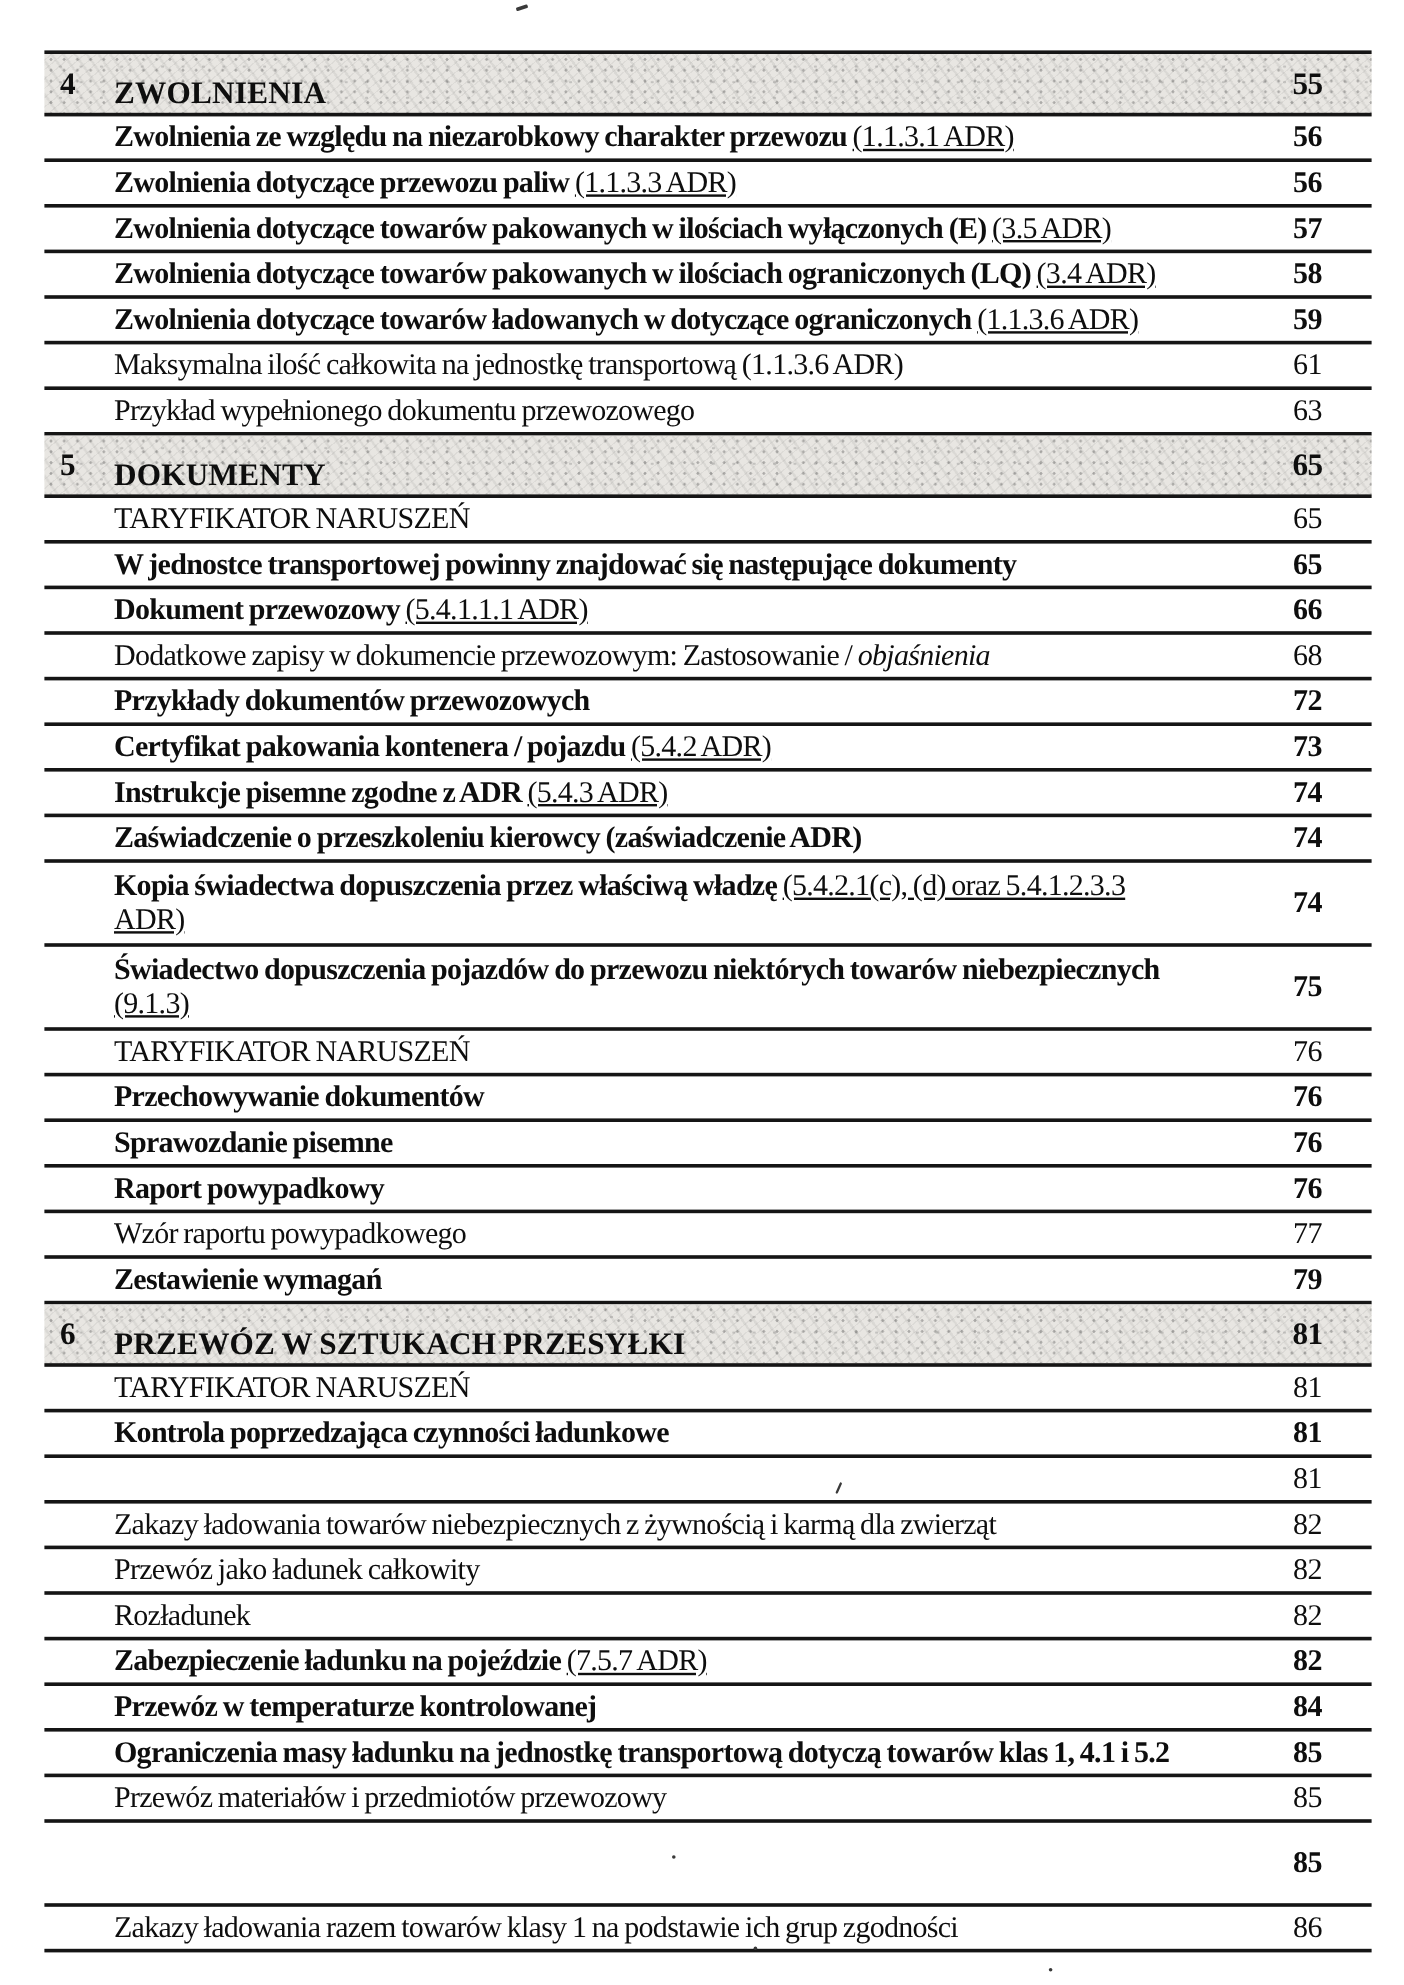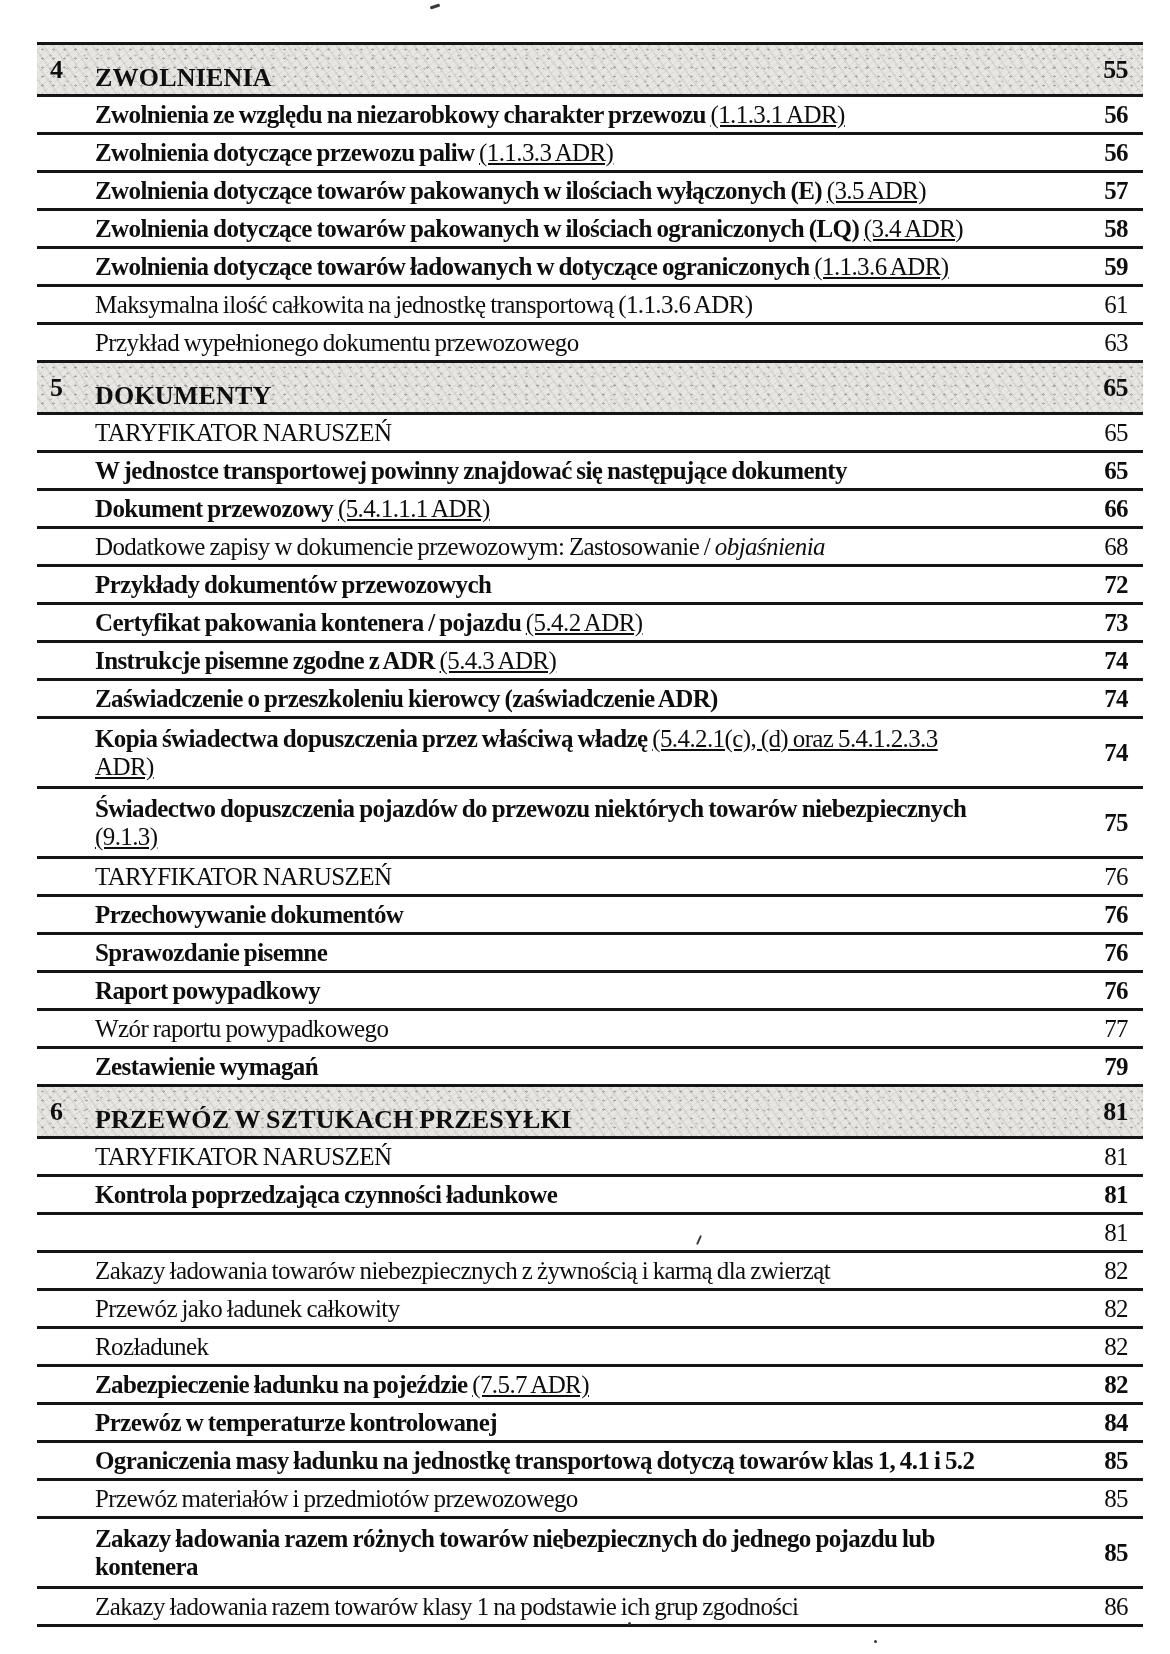--- a/index.html
+++ b/index.html
@@ -45,21 +45,21 @@
   }
   .title-cell{
     flex:1 1 auto;
     max-width:888px;
     padding-top:2px;
     padding-bottom:2px;
   }
   .page-cell{
     flex:0 0 92px;
     margin-left:auto;
-    text-align:right;
+    text-align:center;
     padding-right:15px;
     box-sizing:border-box;
   }
   .row.bold .title-cell,
   .row.bold .page-cell{font-weight:700;}
   .row .ref{font-weight:400;text-decoration:underline;}
   .row .ital{font-style:italic;}
   .section-row{
     min-height:35px;
     background-color:var(--hdr-bg);
@@ -261,26 +261,25 @@
         <div class="title-cell"><span>Przewóz w temperaturze kontrolowanej</span></div>
         <div class="page-cell">84</div>
       </div>
       <div class="row bold">
         <div class="num-cell"></div>
         <div class="title-cell"><span>Ograniczenia masy ładunku na jednostkę transportową dotyczą towarów klas 1, 4.1 i 5.2</span></div>
         <div class="page-cell">85</div>
       </div>
       <div class="row regular">
         <div class="num-cell"></div>
-        <div class="title-cell"><span>Przewóz materiałów i przedmiotów przewozowego</span></div>
+        <div class="title-cell"><span>Przewóz materiałów i przedmiotów przewozowy</span></div>
         <div class="page-cell">85</div>
       </div>
       <div class="row bold double">
         <div class="num-cell"></div>
-        <div class="title-cell"><span>Zakazy ładowania razem różnych towarów niebezpiecznych do jednego pojazdu lub kontenera</span></div>
         <div class="page-cell">85</div>
       </div>
       <div class="row regular">
         <div class="num-cell"></div>
         <div class="title-cell"><span>Zakazy ładowania razem towarów klasy 1 na podstawie ich grup zgodności</span></div>
         <div class="page-cell">86</div>
       </div>
     </div>
   <div class="speckle dash" style="left:430px;top:5px;"></div>
   <div class="speckle slash" style="left:698px;top:1235px;"></div>

